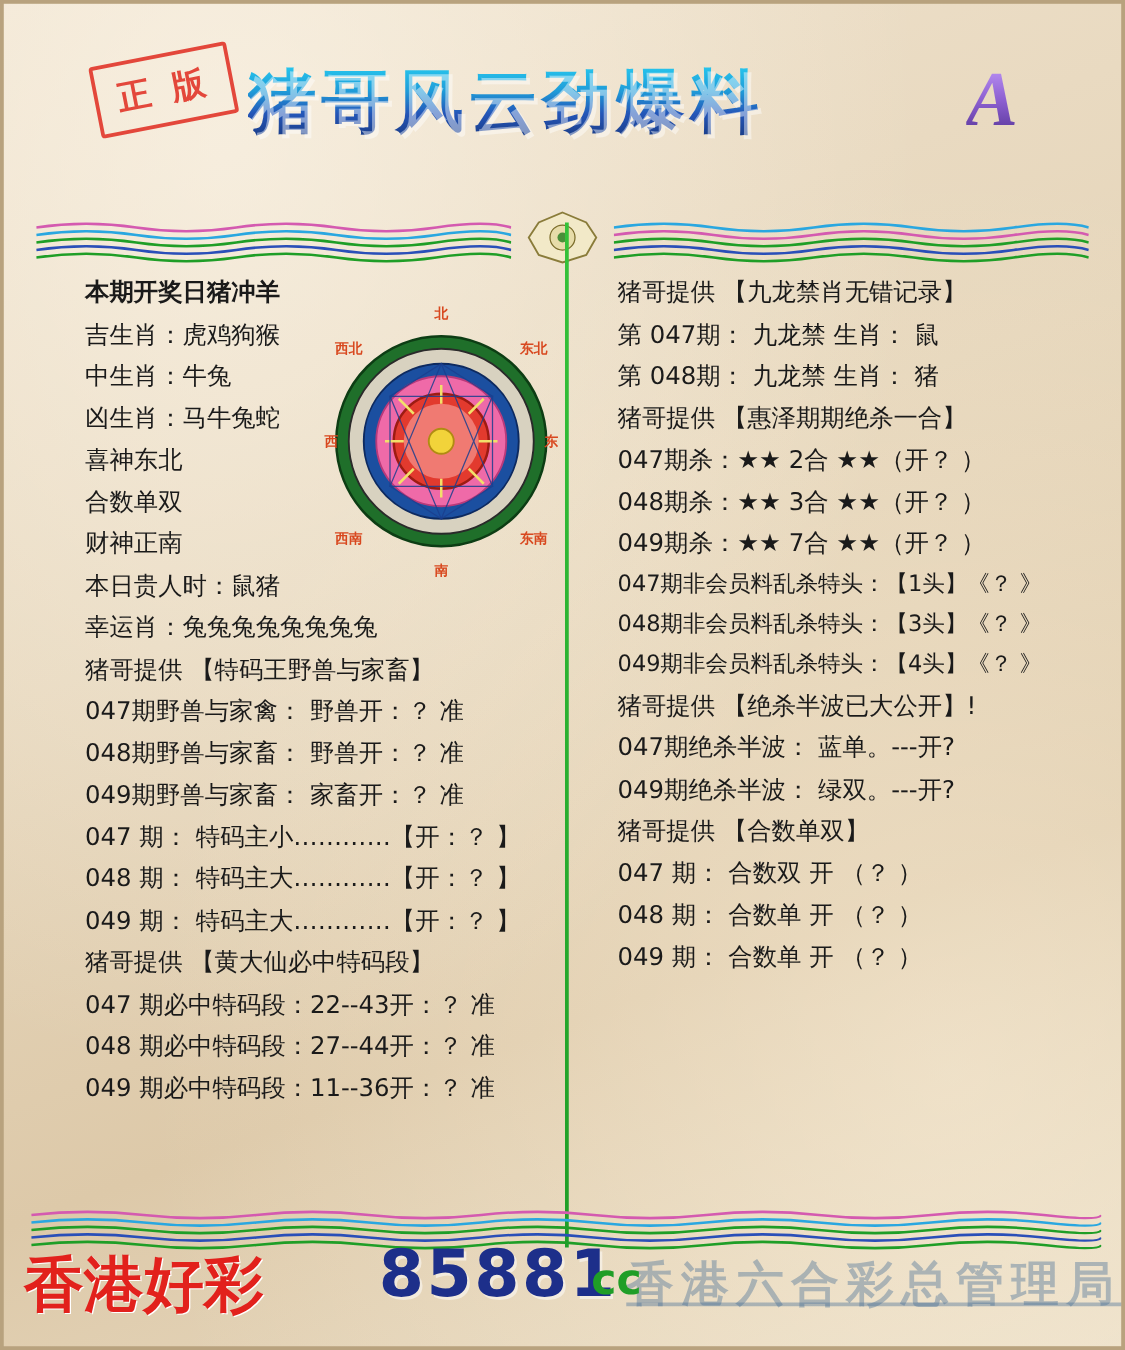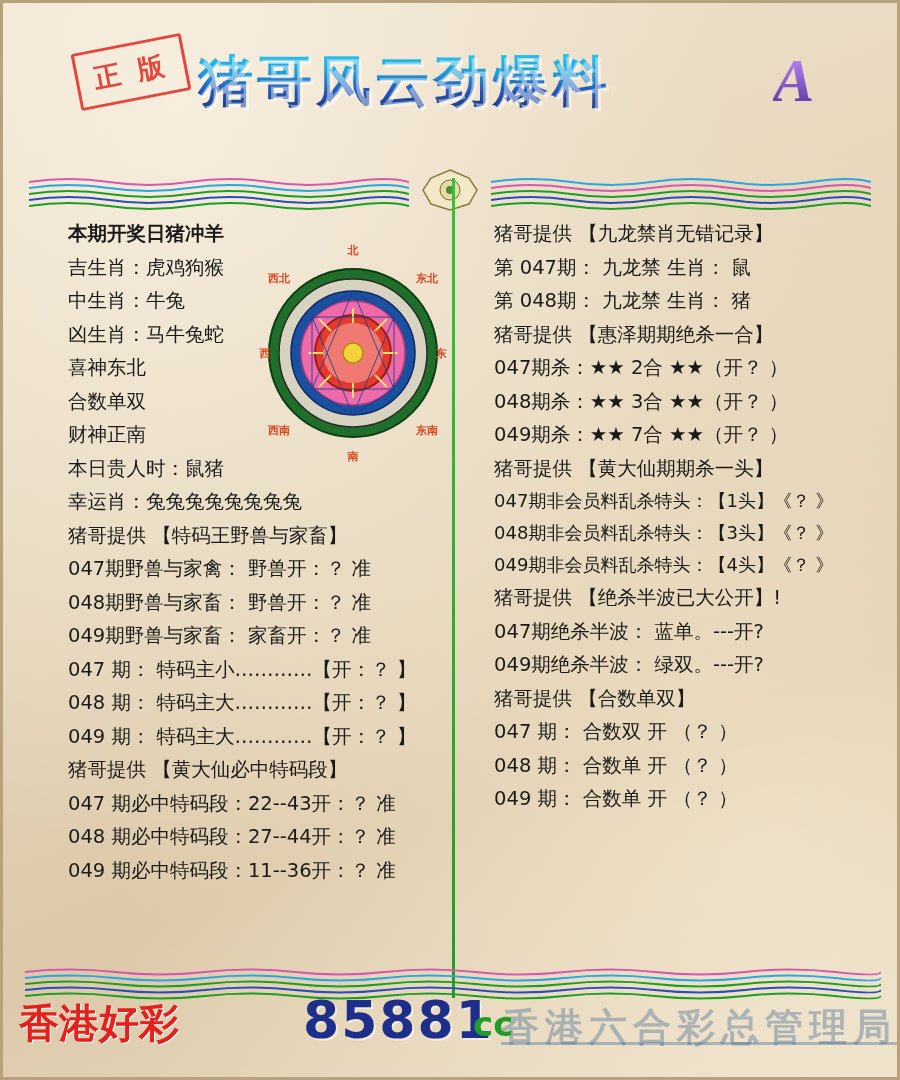--- a/index.html
+++ b/index.html
@@ -94,21 +94,21 @@
   .foot-wave { position:absolute; left:22px; top:4px; width:856px; height:34px; }
   .foot-ghost {
     position:absolute; left:0; right:0; top:40px;
     text-align:right; font-size:38px; font-weight:bold;
     color:rgba(70,110,150,.40); letter-spacing:6px;
     font-family:"DejaVu Sans", sans-serif;
     text-decoration:underline;
   }
   .foot-red {
     position:absolute; left:16px; top:34px;
-    font-size:40px; font-weight:bold; color:#e2211c;
+    font-size:48px; font-weight:bold; color:#e2211c;
     font-family:"DejaVu Sans", sans-serif;
     text-shadow:1px 1px 0 #fff;
   }
   .foot-num {
     position:absolute; left:300px; top:28px;
     font-size:52px; font-weight:bold;
     color:#1d2f8a;
     font-family:"DejaVu Sans", sans-serif;
     letter-spacing:2px;
     text-shadow:2px 2px 0 rgba(255,255,255,.5);
@@ -180,21 +180,20 @@
     </div>
 
     <div class="col col-right">
       <div class="row">猪哥提供 【九龙禁肖无错记录】</div>
       <div class="row">第 047期： 九龙禁 生肖： 鼠</div>
       <div class="row">第 048期： 九龙禁 生肖： 猪</div>
       <div class="row">猪哥提供 【惠泽期期绝杀一合】</div>
       <div class="row">047期杀：★★ 2合 ★★（开？ ）</div>
       <div class="row">048期杀：★★ 3合 ★★（开？ ）</div>
       <div class="row">049期杀：★★ 7合 ★★（开？ ）</div>
-      <div class="row">猪哥提供 【黄大仙期期杀一头】</div>
       <div class="row small">047期非会员料乱杀特头：【1头】《？ 》</div>
       <div class="row small">048期非会员料乱杀特头：【3头】《？ 》</div>
       <div class="row small">049期非会员料乱杀特头：【4头】《？ 》</div>
       <div class="row">猪哥提供 【绝杀半波已大公开】!</div>
       <div class="row">047期绝杀半波： 蓝单。---开?</div>
       <div class="row">049期绝杀半波： 绿双。---开?</div>
       <div class="row">猪哥提供 【合数单双】</div>
       <div class="row">047 期： 合数双 开 （？ ）</div>
       <div class="row">048 期： 合数单 开 （？ ）</div>
       <div class="row">049 期： 合数单 开 （？ ）</div>

